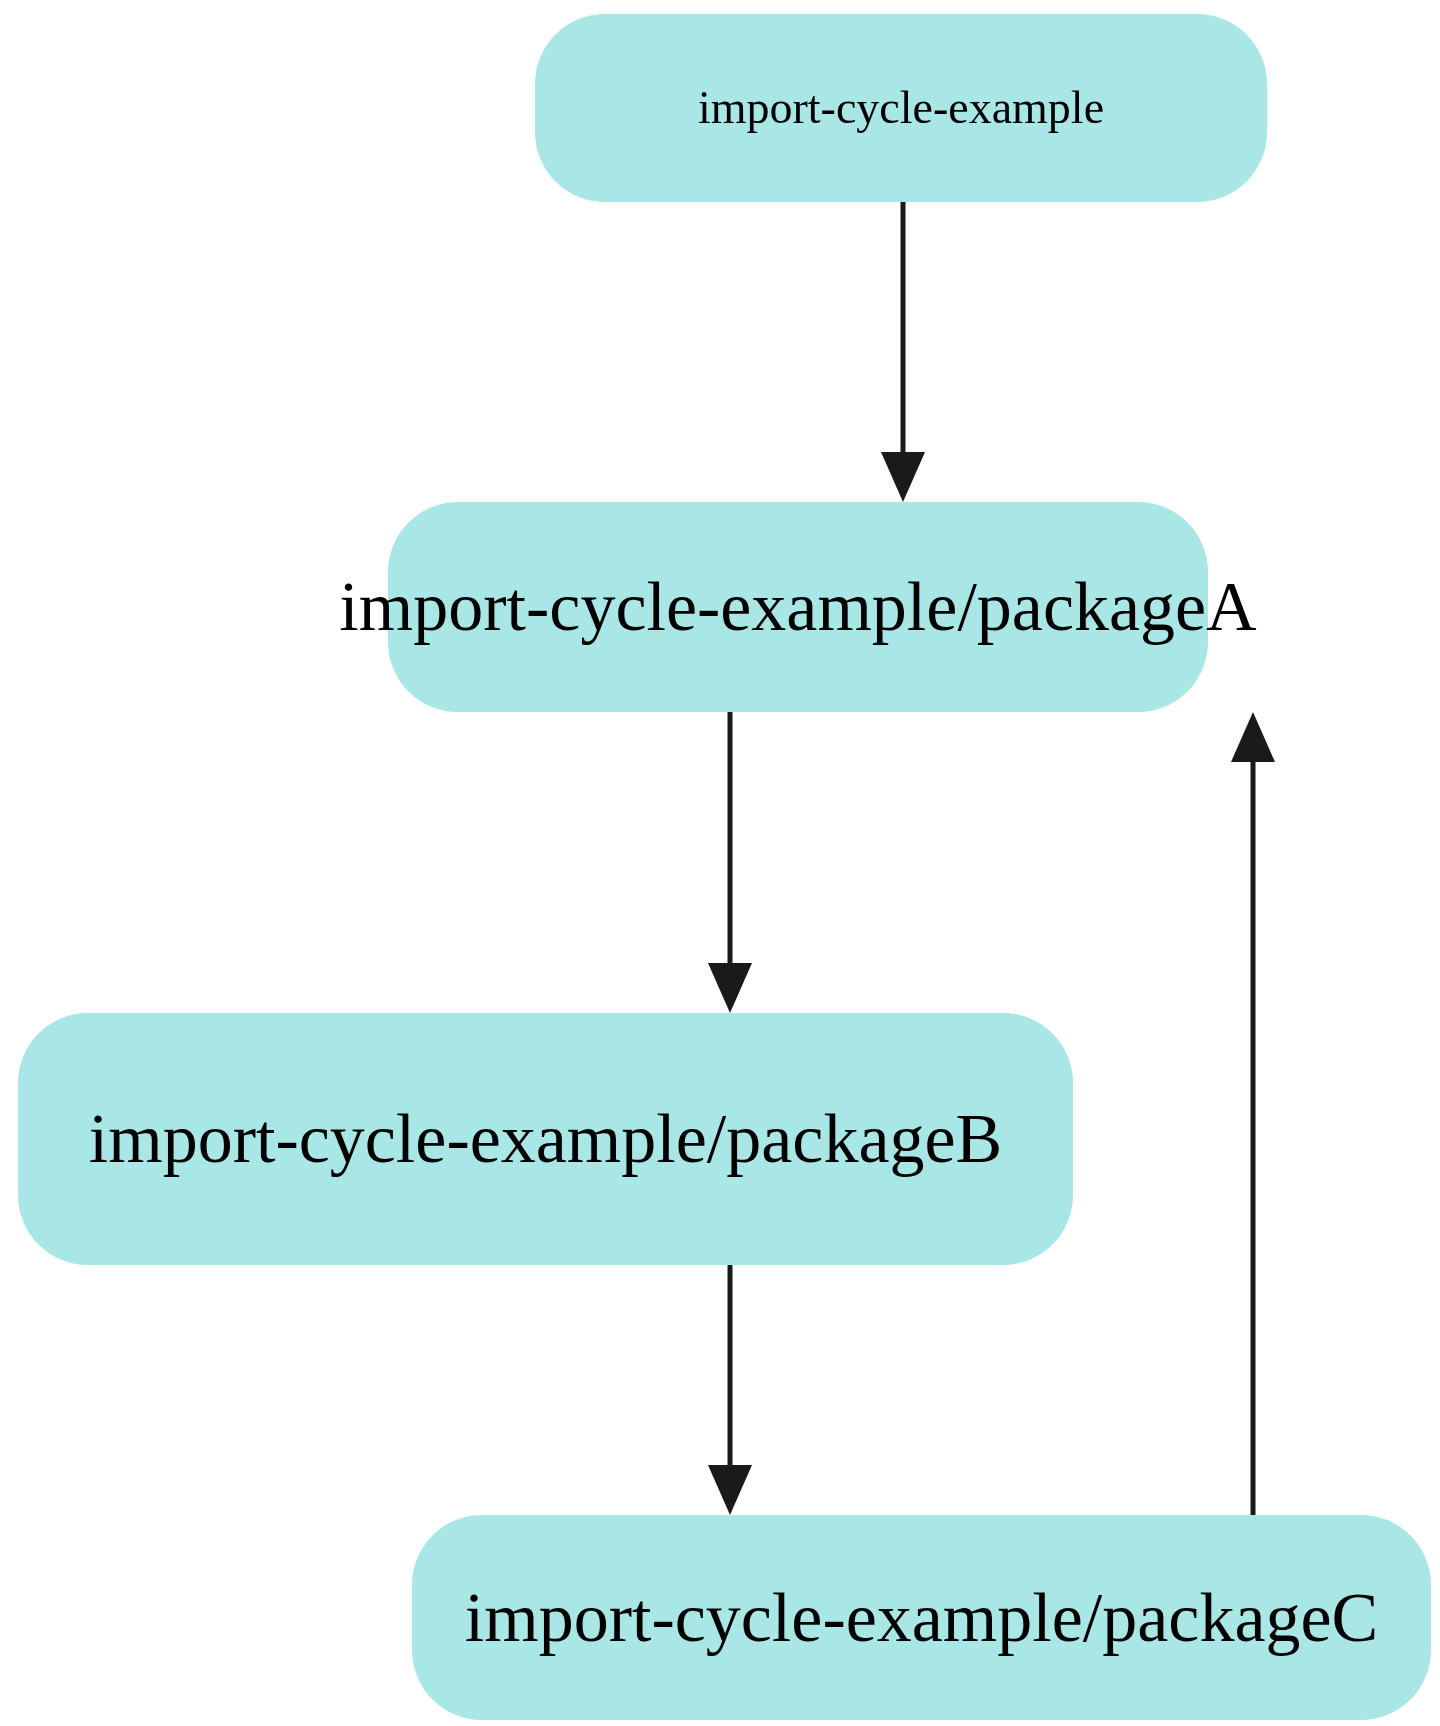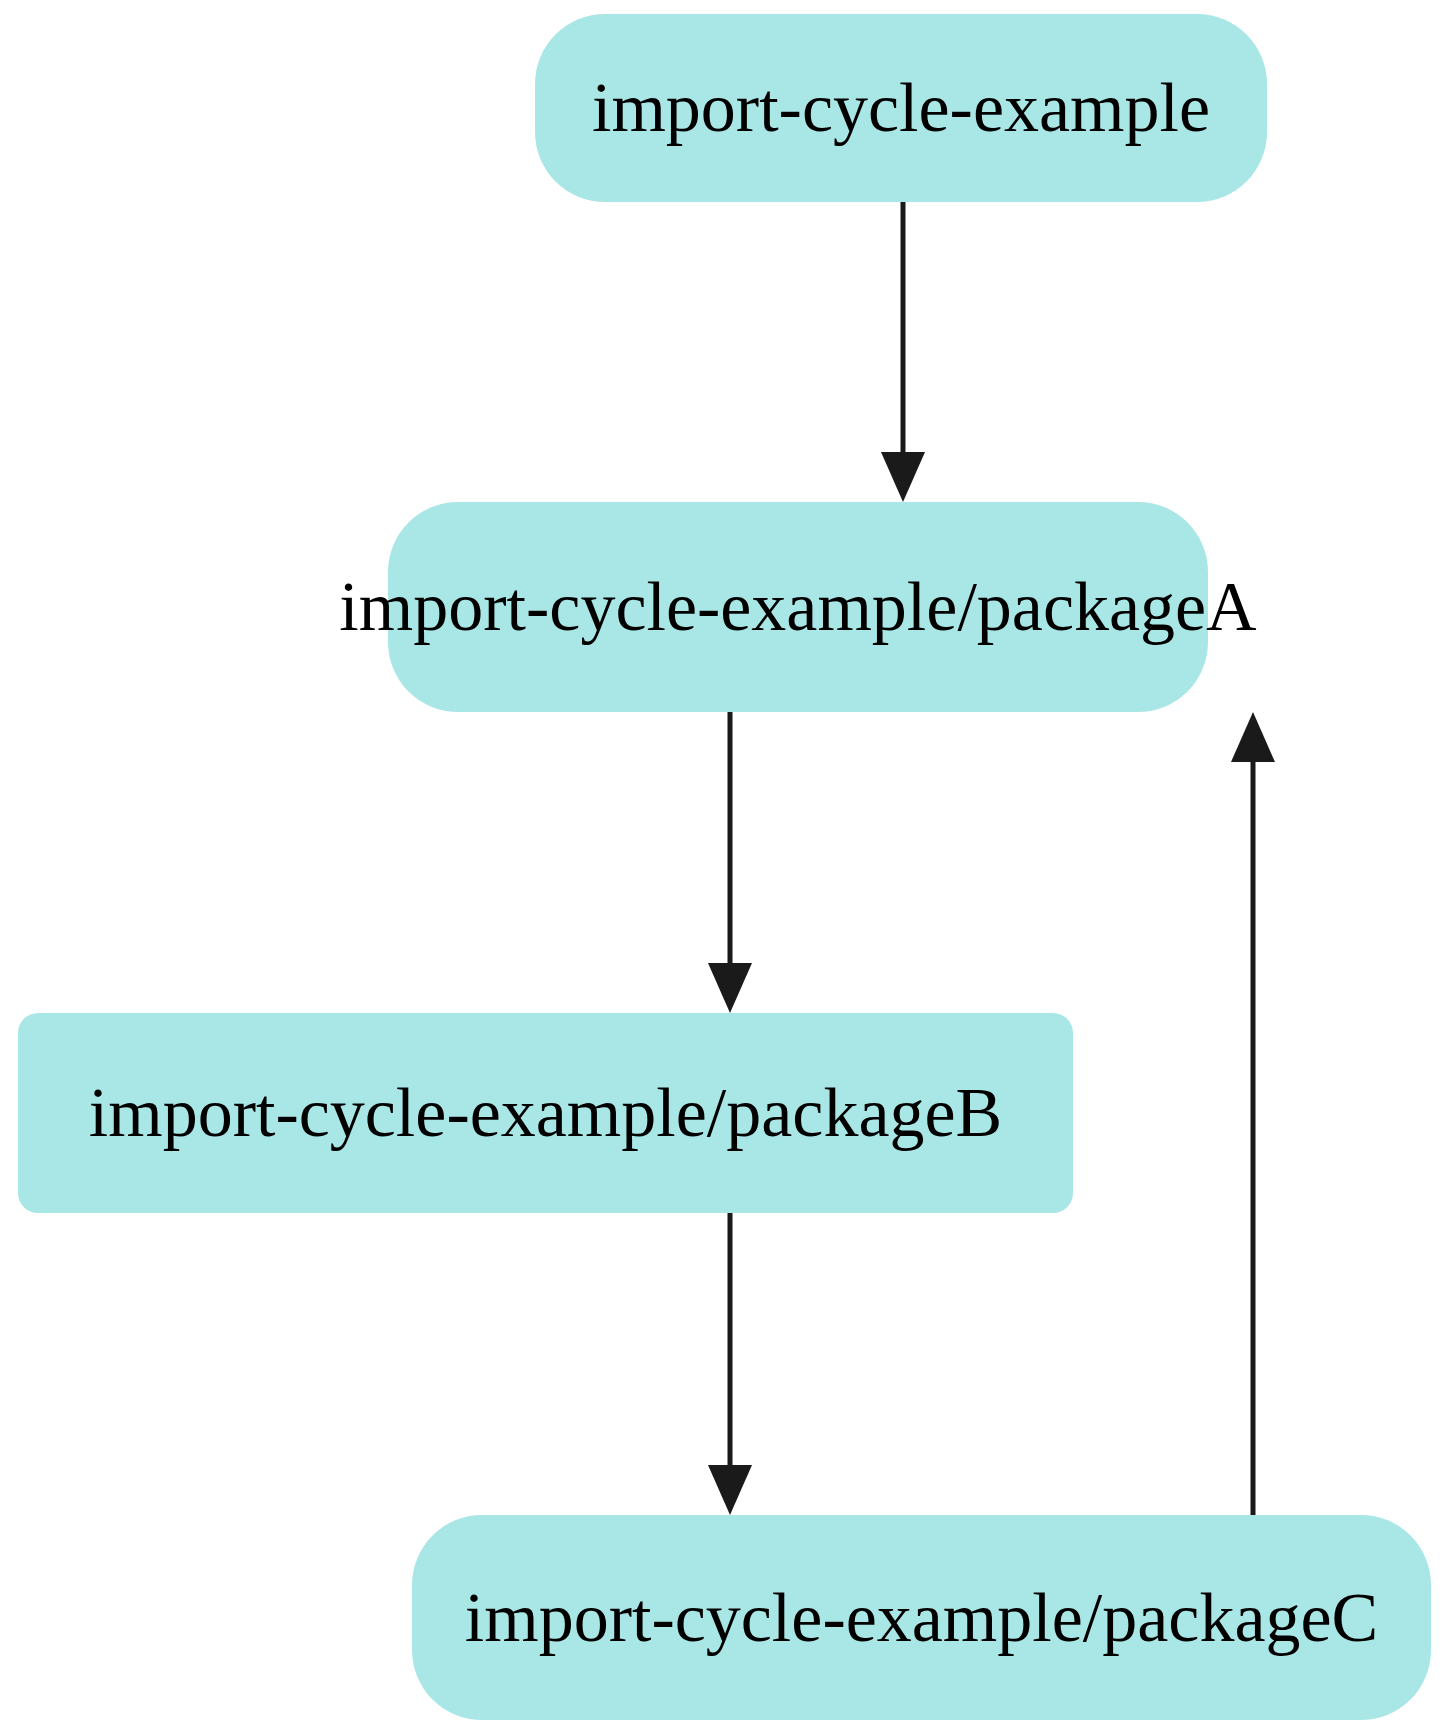--- a/index.html
+++ b/index.html
@@ -41,29 +41,29 @@
     display: block;
     font-family: "Liberation Serif", "DejaVu Serif", serif;
     font-weight: 400;
     color: #000000;
   }
 
   
   #node-root {
     left: 535px;  top: 14px;   width: 732px;  height: 188px;
   }
-  #node-root .node-label { font-size: 70px; }
+  #node-root .node-label { font-size: 46px; }
 
   #node-package-a {
     left: 388px;  top: 502px;  width: 820px; height: 210px;
   }
   #node-package-a .node-label { font-size: 70px; }
 
   #node-package-b {
-    left: 18px;   top: 1013px; width: 1055px; height: 200px; border-radius: 20px;
+    left: 18px;   top: 1013px; width: 1055px; height: 252px;
   }
   #node-package-b .node-label { font-size: 70px; }
 
   #node-package-c {
     left: 412px;  top: 1515px; width: 1019px; height: 205px;
   }
   #node-package-c .node-label { font-size: 70px; }
 </style>
 </head>
 <body>

